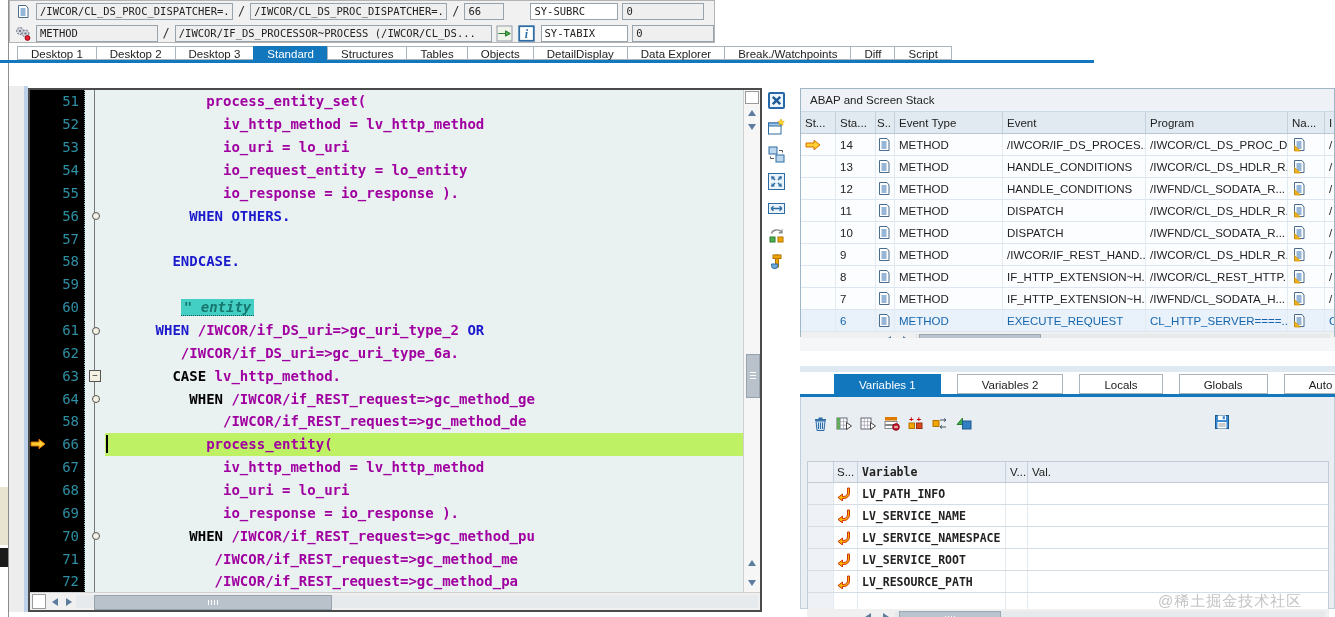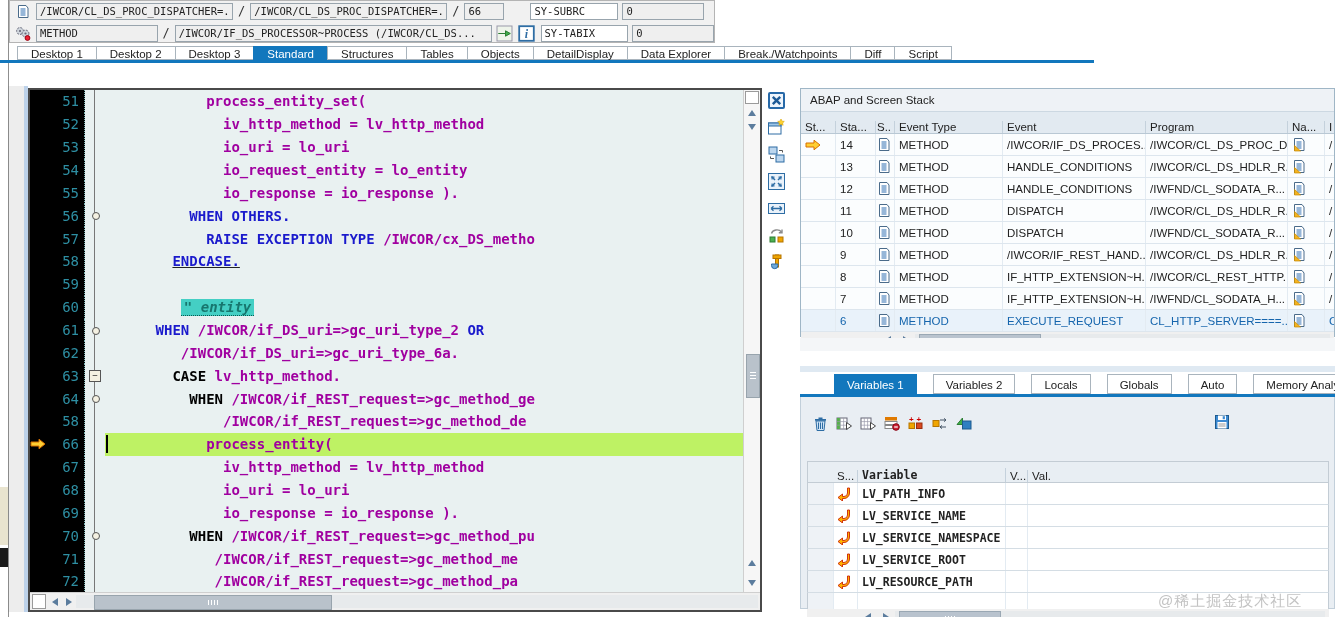--- a/index.html
+++ b/index.html
@@ -83,39 +83,39 @@
   
   #side-toolbar{left:766px;top:90px;display:flex;flex-direction:column;gap:7px;}
   .side-ic{width:20px;height:20px;display:flex;align-items:center;justify-content:center;}
 
   
   #stack-panel{left:800px;top:88px;width:535px;height:249px;border:1px solid #9fb6c6;
                background:#0369a1;box-sizing:border-box;display:flex;flex-direction:column;}
   .panel-title{height:22px;background:#eef2f6;border-bottom:1px solid #ccd8e2;font-size:11.5px;
                display:flex;align-items:center;padding-left:9px;flex:none;}
   .grid-head{display:flex;height:21px;background:#e2eaf1;border-bottom:1px solid #b9c8d4;
-             font-size:11.5px;color:#222;flex:none;align-items:flex-end;}
+             font-size:11.5px;color:#222;flex:none;}
   .grid-head>div{display:flex;align-items:center;padding-left:4px;border-right:1px solid #c4d1dc;
                  overflow:hidden;white-space:nowrap;box-sizing:border-box;}
   .grid-row{display:flex;height:21px;border-bottom:1px solid #dde6ee;font-size:11.5px;flex:none;background:#fbfdfe;}
   .grid-row>div{display:flex;align-items:center;padding-left:4px;border-right:1px solid #e3ebf2;
                 overflow:hidden;white-space:nowrap;box-sizing:border-box;}
   .grid-row.sel{color:#1565ad;background:#e9f2fa;}
   .w-st{width:35px;}.w-sta{width:40px;}.w-s{width:19px;padding-left:1px!important;}
   .w-etype{width:108px;}.w-event{width:143px;}.w-prog{width:142px;}
   .w-na{width:37px;}.w-x{flex:1;border-right:none!important;}
   .hbar{height:16px;background:#f0f0f0;display:flex;align-items:center;flex:none;margin-top:auto;}
   .hbar .btn{width:18px;height:14px;display:flex;align-items:center;justify-content:center;}
   .hbar .track{height:12px;background:#e7eaec;position:relative;flex:1;margin-right:4px;}
   .hbar .thumb{position:absolute;top:0;height:12px;background:#b9c3ce;border:1px solid #9aa8b4;
                display:flex;align-items:center;justify-content:center;}
 
   #vars-panel{left:800px;top:374px;width:535px;height:238px;box-sizing:border-box;}
   #var-tabs{display:flex;height:20px;padding-left:18px;}
-  #var-tabs .tab{font-size:11.5px;padding:1px 12px 0;margin-left:16px;}
+  #var-tabs .tab{font-size:11.5px;padding:1px 24px 0;margin-left:16px;}
   #vars-body{background:#e9eef3;border:1px solid #c2cfda;border-top:none;height:212px;
              box-sizing:border-box;position:relative;}
   #vtoolbar{position:absolute;left:10px;top:18px;display:flex;gap:6px;align-items:center;}
   .vt-ic{width:18px;height:17px;display:flex;align-items:center;justify-content:center;}
   #save-ic{position:absolute;left:412px;top:16px;}
   #var-table{position:absolute;left:6px;top:64px;width:522px;}
   #var-table .grid-head{background:#e8eef3;border:1px solid #c3ccd4;height:20px;}
   #var-table .grid-row{background:#fff;border-left:1px solid #c3ccd4;border-right:1px solid #c3ccd4;
                        border-bottom:1px solid #d4dde4;}
   .v-c0{width:26px;background:#eef2f6;}.v-s{width:24px;padding-left:3px!important;}
@@ -271,31 +271,30 @@
           <div class="codecell" style="padding-left: 10ch;"><span class="tok-kw">WHEN OTHERS.</span></div>
         </div>
         <div class="line">
           <div class="lmargin">
             <span class="lmark"></span>
             <span class="lnum">57</span>
           </div>
           <div class="mcol">
             <div class="vline"></div>
           </div>
-          <div class="codecell" style="padding-left: 12ch;"><span class="tok-kw">RAISE EXCEPTION TYPE </span><span class="tok-id">/IWCOR/cx_DS_metho</span></div>
         </div>
         <div class="line">
           <div class="lmargin">
             <span class="lmark"></span>
             <span class="lnum">58</span>
           </div>
           <div class="mcol">
             <div class="vline"></div>
           </div>
-          <div class="codecell" style="padding-left: 8ch; text-decoration: underline;"><span class="tok-kw">ENDCASE.</span></div>
+          <div class="codecell" style="padding-left: 8ch;"><span class="tok-kw">ENDCASE.</span></div>
         </div>
         <div class="line">
           <div class="lmargin">
             <span class="lmark"></span>
             <span class="lnum">59</span>
           </div>
           <div class="mcol">
             <div class="vline"></div>
           </div>
           <div class="codecell" style="padding-left: 0ch;"></div>

